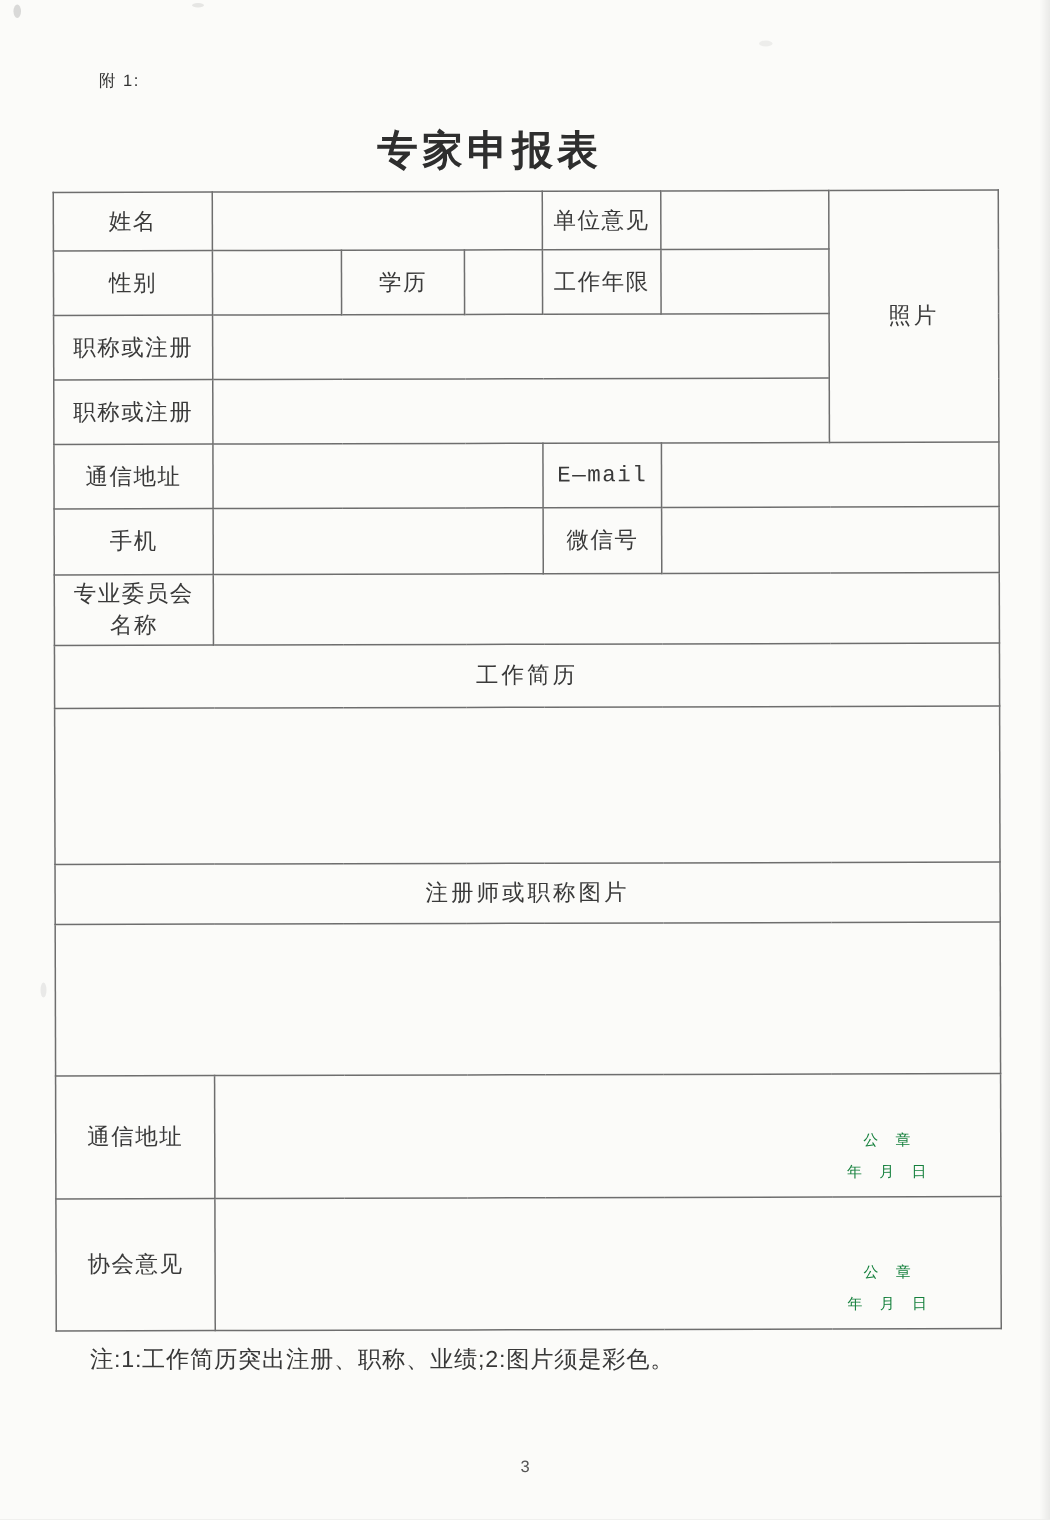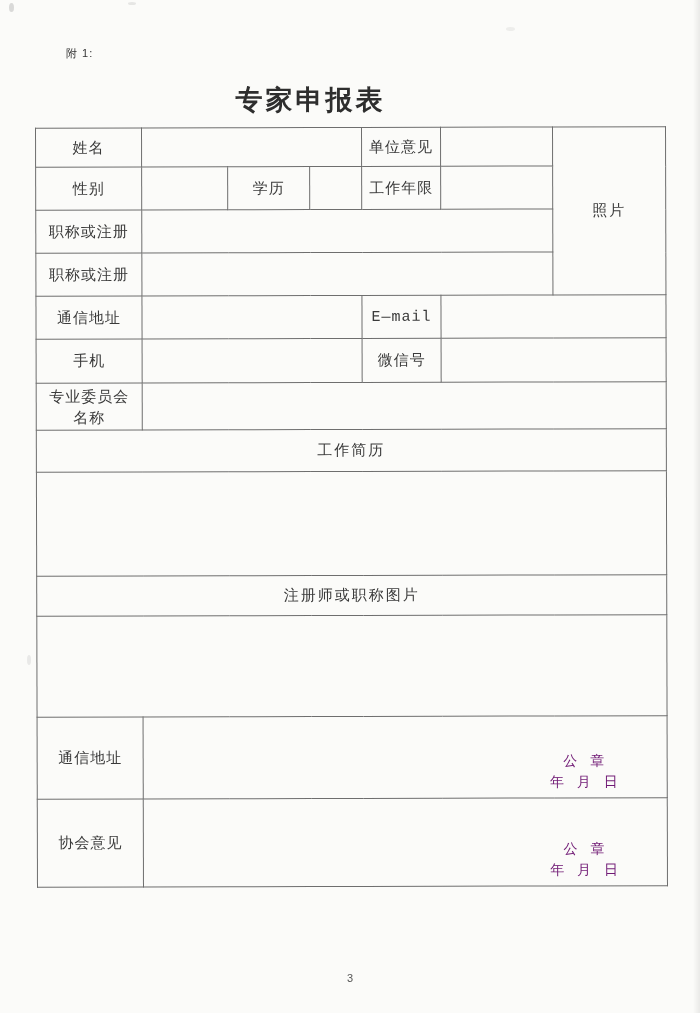--- a/index.html
+++ b/index.html
@@ -22,21 +22,21 @@
   .speck.s1 { left: 9px;   top: 3px;  width: 5px; height: 9px; opacity: .35; }
   .speck.s2 { left: 128px; top: 2px;  width: 8px; height: 3px; opacity: .22; }
   .speck.s3 { left: 506px; top: 27px; width: 9px; height: 4px; opacity: .14; }
   .speck.s4 { left: 27px;  top: 655px; width: 4px; height: 10px; opacity: .18; }
 
   .attachment {
     position: absolute; left: 66px; top: 46px;
     font-size: 11px; letter-spacing: 1px; color: #333;
   }
   .title {
-    position: absolute; left: 0; top: 82px; width: 621px; margin: 0;
+    position: absolute; left: 16px; top: 82px; width: 621px; margin: 0;
     text-align: center; font-size: 27px; font-weight: 600;
     letter-spacing: 3px; color: #2e2e2e;
   }
 
   table.form {
     position: absolute; left: 36px; top: 127px;
     width: 630px; table-layout: fixed; border-collapse: collapse;
     transform: rotate(-0.15deg);
   }
   table.form td {
@@ -50,21 +50,21 @@
   td.sect { font-size: 15.5px; letter-spacing: 2px; }
   td.committee { line-height: 21px; padding: 2px 10px; }
   td.photo { letter-spacing: 2px; }
   td.email-lab { letter-spacing: 1px; font-size: 15px; font-family: Liberation Mono, monospace; }
   td.opinion {
     position: relative; text-align: left; vertical-align: bottom;
   }
   .seal-block {
     position: absolute; right: 48px; bottom: 5px;
     text-align: center; line-height: 21px;
-    font-size: 14px; color: #701a75; letter-spacing: 1px; word-spacing: 7px;
+    font-size: 10px; color: #15803d; letter-spacing: 1px; word-spacing: 7px; font-family: Liberation Serif, serif;
   }
   .footnote {
     position: absolute; left: 60px; top: 896px;
     font-size: 15.5px; letter-spacing: 0.5px; color: #383838;
   }
   .pageno {
     position: absolute; left: 0; top: 972px; width: 700px;
     text-align: center; font-size: 11px; color: #555;
   }
 </style>
@@ -160,14 +160,15 @@
         <td class="opinion" colspan="6">
           <div class="seal-block">
             <div>公 章</div>
             <div>年 月 日</div>
           </div>
         </td>
       </tr>
     </tbody>
   </table>
 
+  <div class="footnote">注:1:工作简历突出注册、职称、业绩;2:图片须是彩色。</div>
   <div class="pageno">3</div>
 </div>
 
 </body></html>

